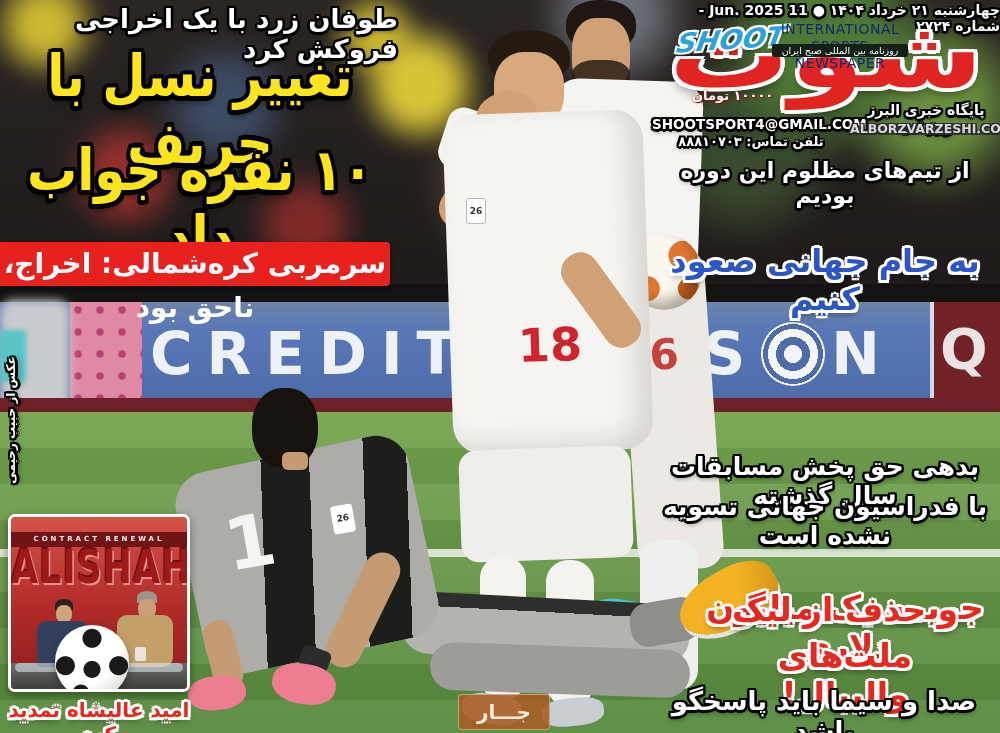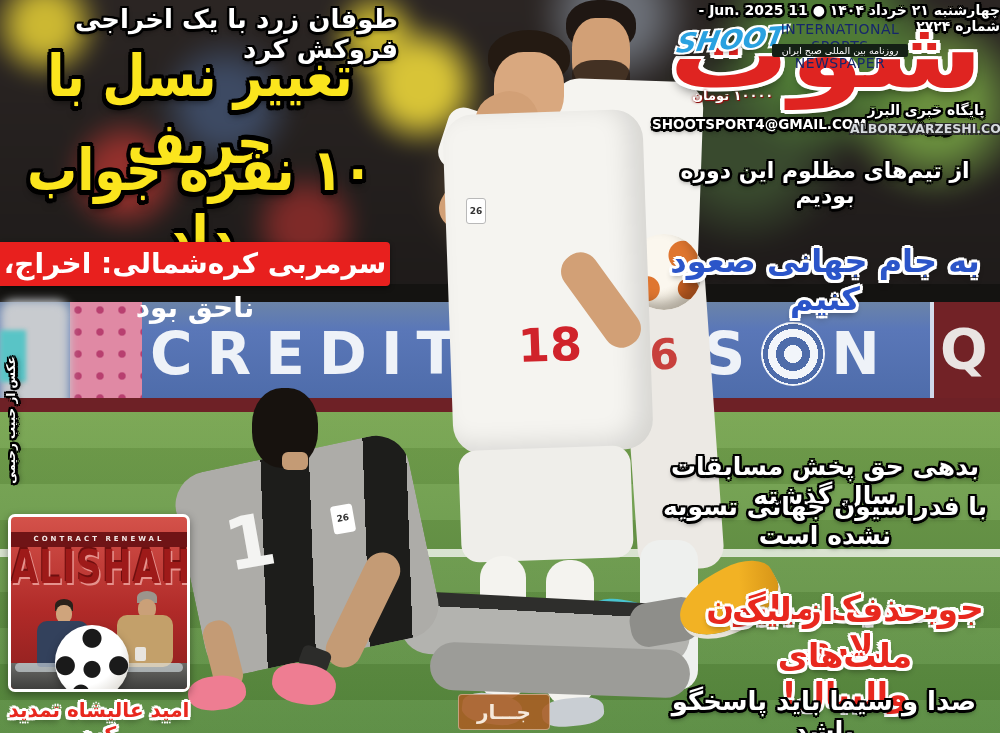--- a/index.html
+++ b/index.html
@@ -233,20 +233,21 @@
   <div class="abs fa white-head ob z9" style="left:648px;top:686px;width:352px;font-size:26px;">صدا و سیما باید پاسخگو باشد</div>
 
   <div class="abs masthead">
     <div class="m-date fa ob">چهارشنبه ۲۱ خرداد ۱۴۰۴ ● 11 Jun. 2025 - شماره ۲۷۲۴</div>
     <div class="m-logo fa" style="text-shadow:-3px -3px 0 #fff,3px -3px 0 #fff,-3px 3px 0 #fff,3px 3px 0 #fff,0 -3.5px 0 #fff,0 3.5px 0 #fff,-3.5px 0 0 #fff,3.5px 0 0 #fff,0 6px 9px rgba(0,0,0,.45);">شوت</div>
     <div class="m-script">SHOOT</div>
     <div class="m-tag-en">INTERNATIONAL SPORTS NEWSPAPER</div>
     <div class="m-tag-fa fa">روزنامه بین المللی صبح ایران</div>
     <div class="m-price fa">۱۰۰۰۰ تومان</div>
     <div class="m-email ob">SHOOTSPORT4@GMAIL.COM</div>
+    <div class="m-phone fa ob">تلفن تماس: ۸۸۸۱۰۷۰۳</div>
     <div class="m-agency fa ob">پایگاه خبری البرز ورزشی</div>
     <div class="m-url">ALBORZVARZESHI.COM</div>
   </div>
 
   <div class="abs inset">
     <div class="in-band">CONTRACT RENEWAL</div>
     <div class="in-title">ALISHAH</div>
     <div class="in-floor"></div>
 
     <div class="abs" style="left:44px;top:82px;width:18px;height:12px;background:#2a211a;border-radius:50% 50% 0 0;"></div>

